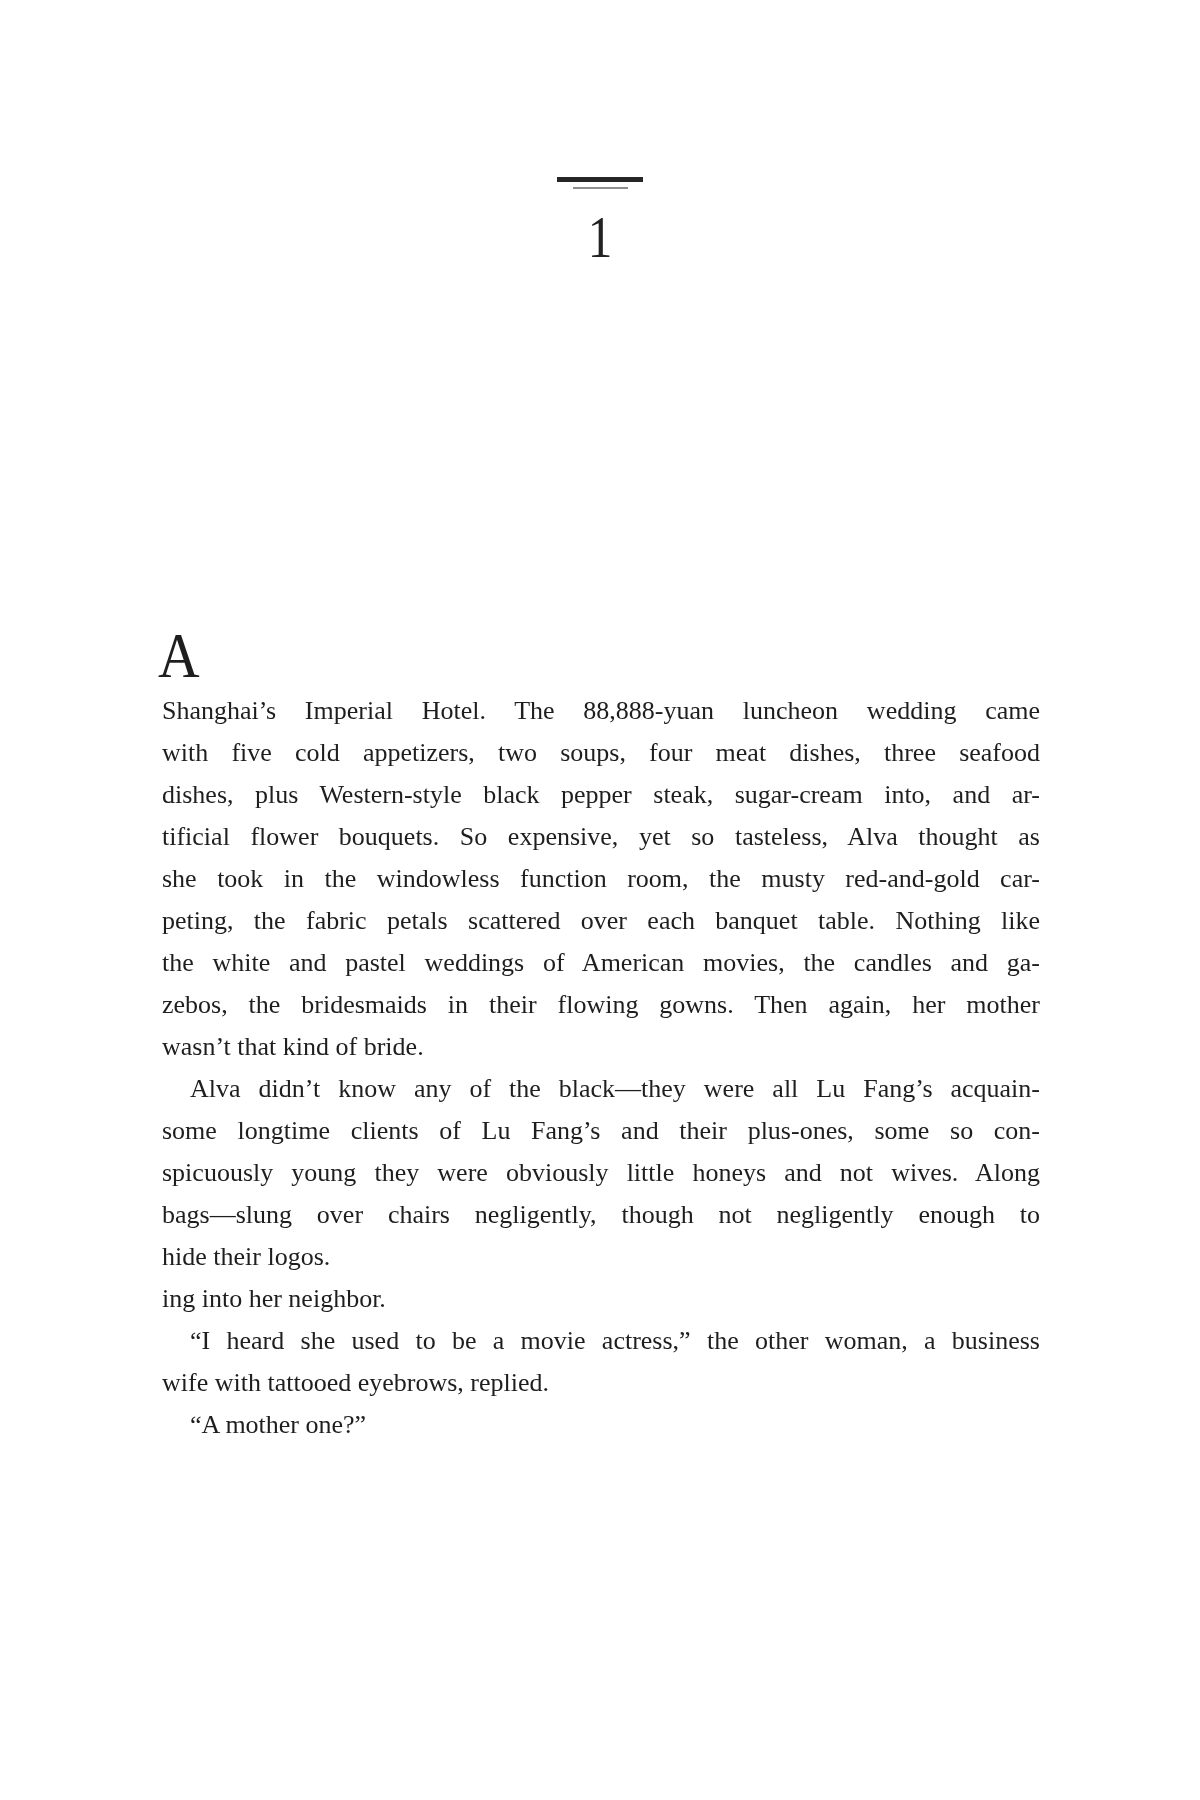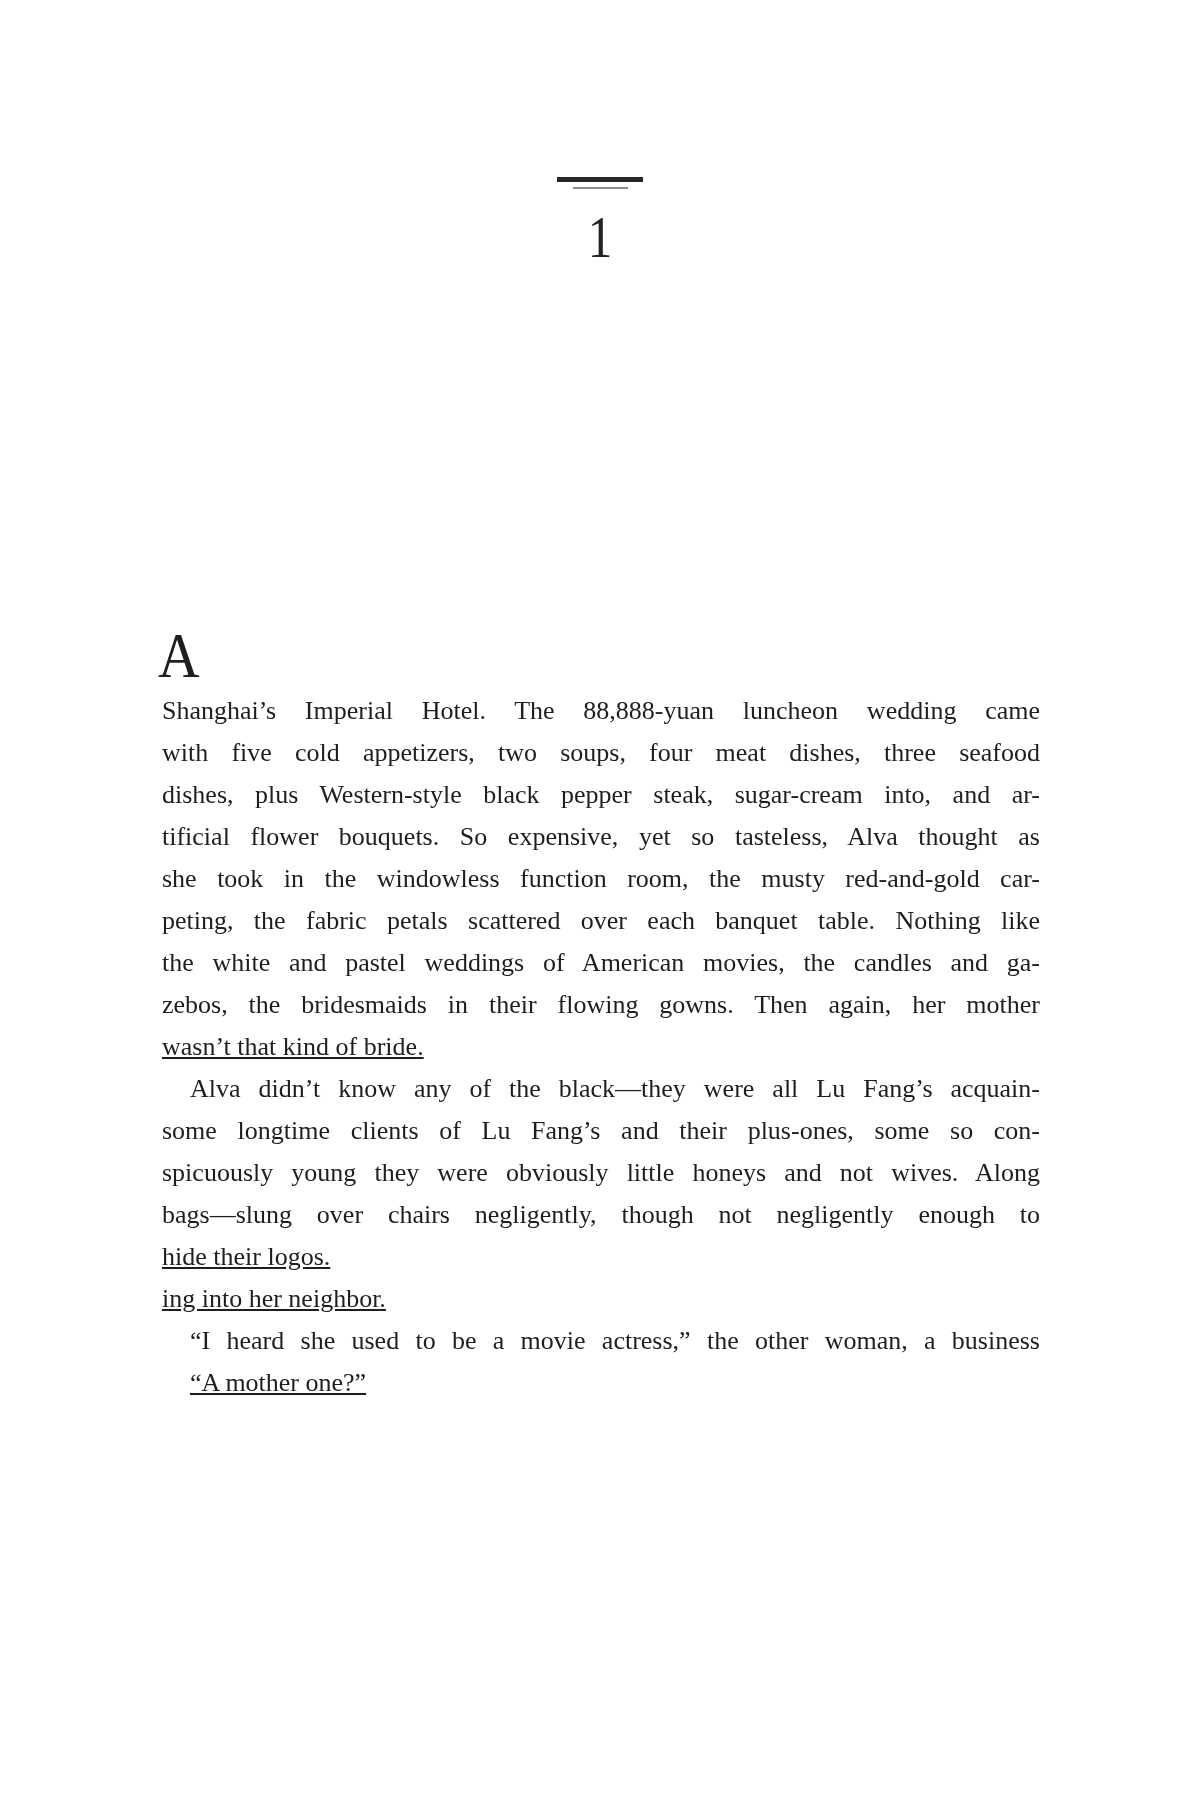--- a/index.html
+++ b/index.html
@@ -40,21 +40,21 @@
     position: absolute; left: 162px; top: 648px; width: 878px;
     font-size: 26px;
     color: #1e1e1e;
   }
   .line {
     position: relative;
     height: 42px; line-height: 42px;
     white-space: normal;
   }
   .line.j { text-align: justify; text-align-last: justify; }
-  .line.l { text-align: left; text-align-last: left; text-decoration: underline; }
+  .line.l { text-align: left; text-align-last: left; }
   .line.indent { text-indent: 28px; }
   .line.first { padding-left: 48px; }
 
   .drop-cap {
     position: absolute;
     left: -4px; top: -13px;
     font-size: 64px; line-height: 42px;
     letter-spacing: 0;
     color: #1e1e1e;
     transform: scaleX(0.9);
@@ -86,16 +86,17 @@
     <div class="line j">the white and pastel weddings of American movies, the candles and ga-</div>
     <div class="line j">zebos, the bridesmaids in their flowing gowns. Then again, her mother</div>
     <div class="line l">wasn’t that kind of bride.</div>
     <div class="line j indent">Alva didn’t know any of the black—they were all Lu Fang’s acquain-</div>
     <div class="line j">some longtime clients of Lu Fang’s and their plus-ones, some so con-</div>
     <div class="line j">spicuously young they were obviously little honeys and not wives. Along</div>
     <div class="line j">bags—slung over chairs negligently, though not negligently enough to</div>
     <div class="line l">hide their logos.</div>
     <div class="line l">ing into her neighbor.</div>
     <div class="line j indent">“I heard she used to be a movie actress,” the other woman, a business</div>
+    <div class="line l">wife with tattooed eyebrows, replied.</div>
     <div class="line l indent">“A mother one?”</div>
   </div>
 
 </div>
 
 </body></html>

